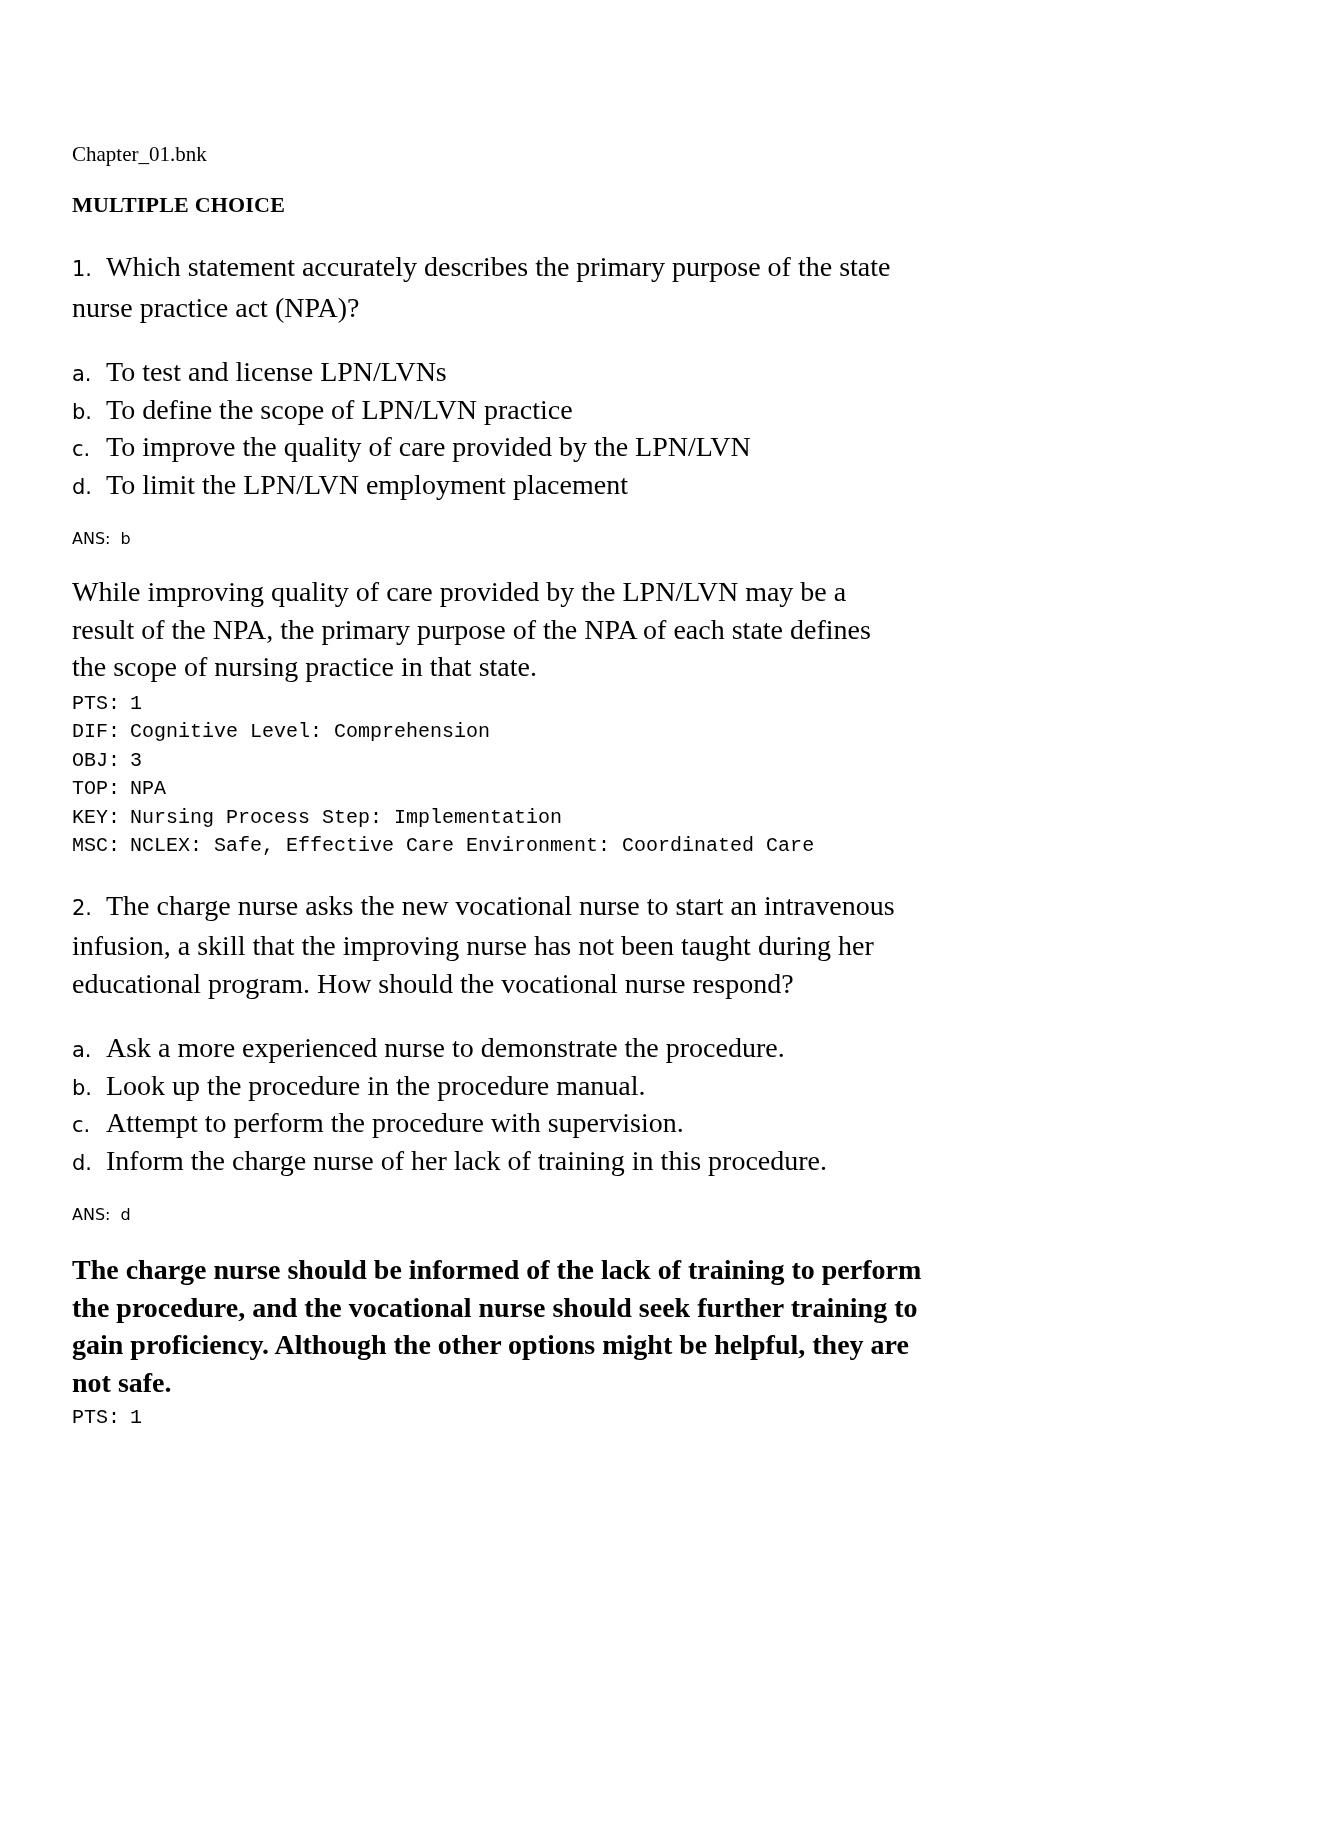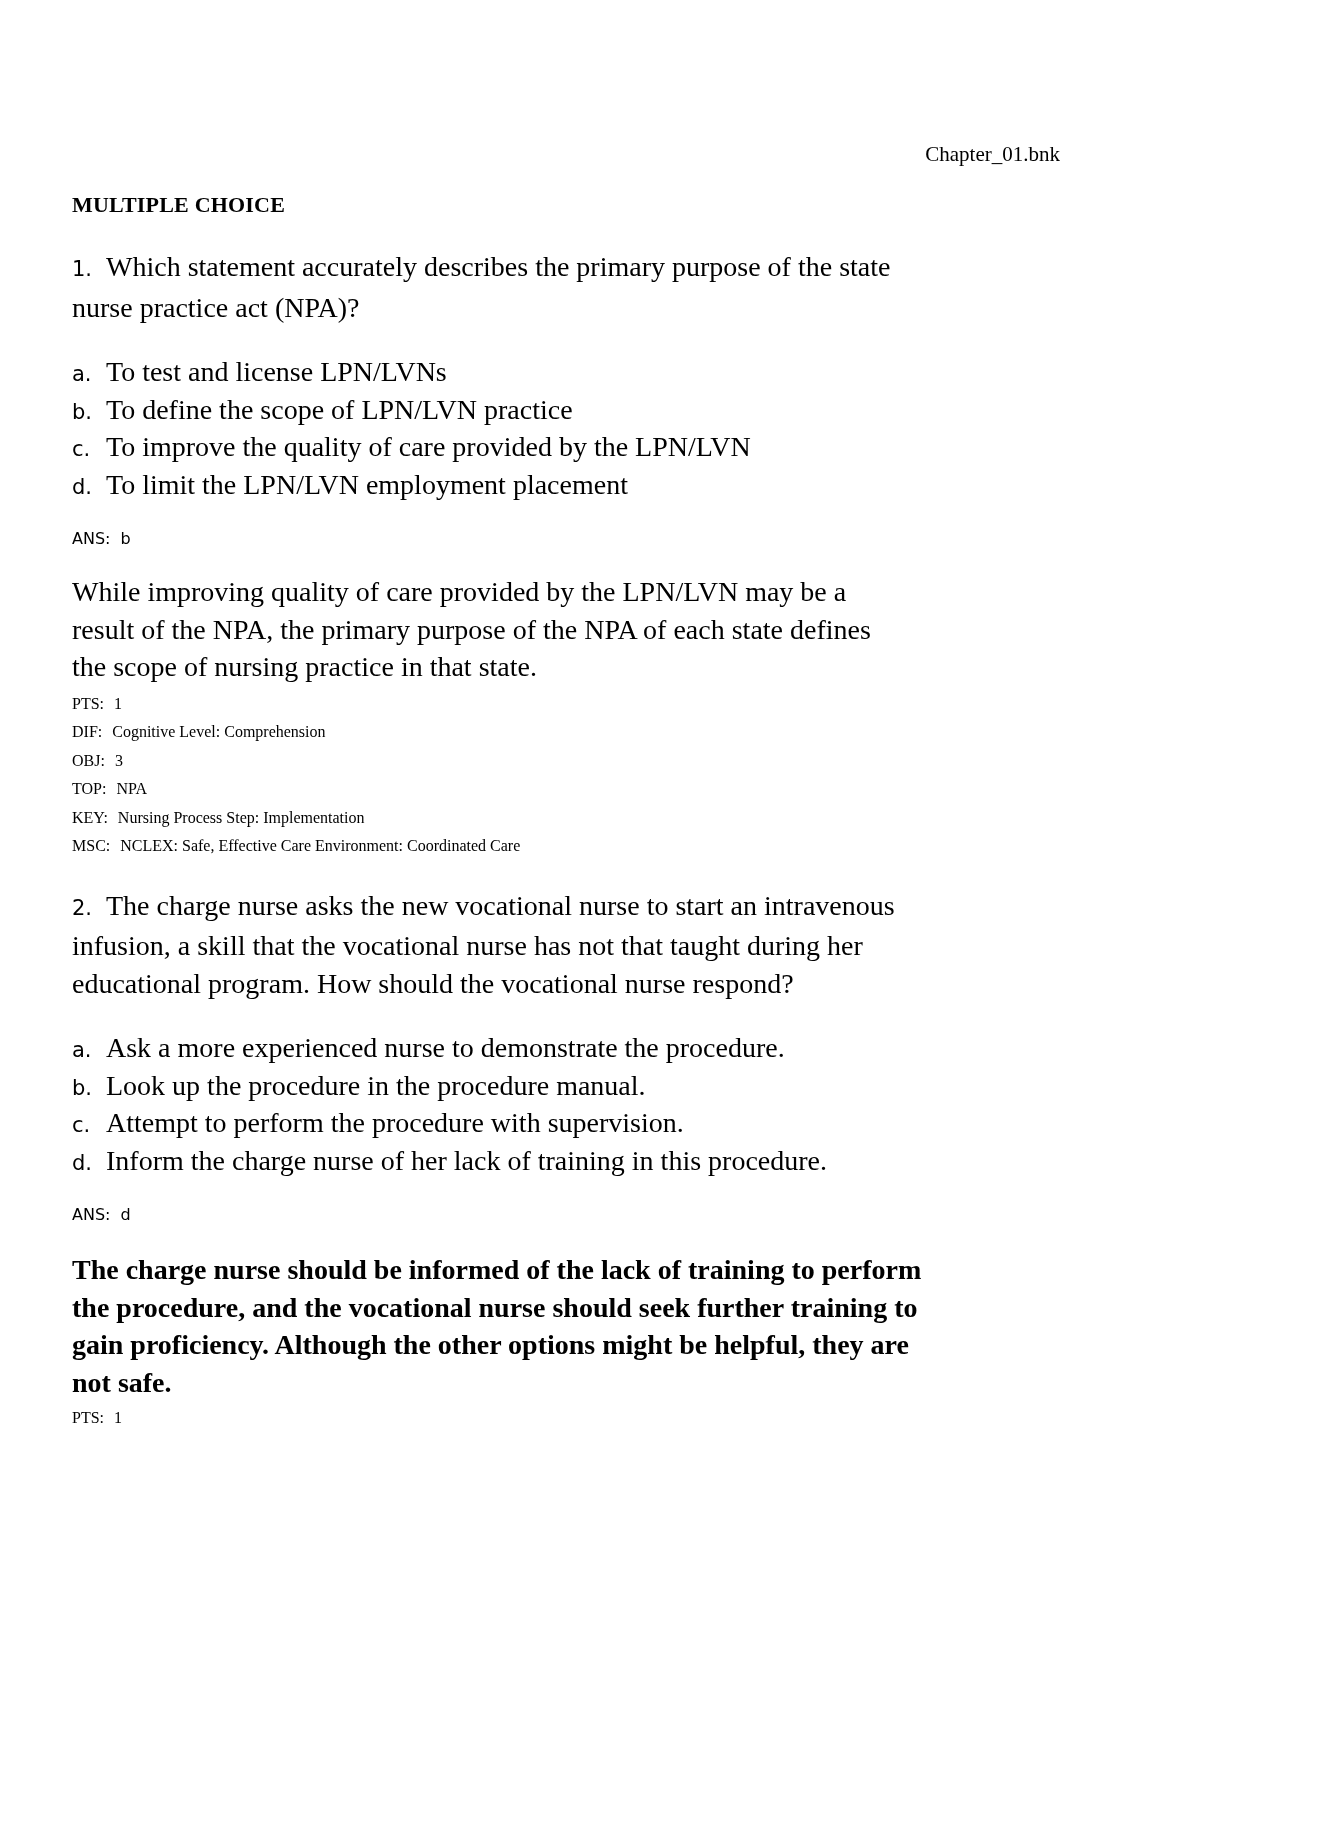--- a/index.html
+++ b/index.html
@@ -13,21 +13,20 @@
   }
   .content {
     box-sizing: border-box;
     padding: 142px 40px 0 72px;
     width: 1100px;
   }
   .filename {
     font-family: "Liberation Serif", serif;
     font-size: 21px;
     line-height: 25px;
-    text-align: right;
   }
   .section-heading {
     font-family: "Liberation Serif", serif;
     font-weight: bold;
     font-size: 22px;
     line-height: 26px;
     margin-top: 25px;
     letter-spacing: 0.2px;
   }
   .serif-line {
@@ -56,22 +55,22 @@
   .ans-line {
     font-family: "DejaVu Sans", sans-serif;
     font-size: 16px;
     line-height: 28px;
     margin-top: 22px;
   }
   .ans-line .value { margin-left: 10px; }
   .rationale { margin-top: 20px; }
   .meta-block { margin-top: 4px; }
   .meta-line {
-    font-family: Liberation Serif, serif;
-    font-size: 16px;
+    font-family: Liberation Mono, monospace;
+    font-size: 20px;
     line-height: 28.5px;
     white-space: nowrap;
   }
   .meta-line .value { margin-left: 10px; }
   .q2-text { margin-top: 26px; }
   .ans-line.q2 { }
   .rationale.q2 { margin-top: 22px; font-weight: bold; }
   .meta-block.q2 { margin-top: 3px; }
 </style>
 </head>
@@ -141,21 +140,21 @@
           <span>MSC:</span><span class="value">NCLEX: Safe, Effective Care Environment: Coordinated Care</span>
         </div>
       </div>
     </div>
 
     <div>
       <div class="q-text q2-text">
         <div class="serif-line">
           <span class="q-num">2.</span><span>The charge nurse asks the new vocational nurse to start an intravenous</span>
         </div>
-        <div class="serif-line">infusion, a skill that the vocational nurse has not that taught during her</div>
+        <div class="serif-line">infusion, a skill that the improving nurse has not been taught during her</div>
         <div class="serif-line">educational program. How should the vocational nurse respond?</div>
       </div>
 
       <div class="options">
         <div class="opt-row">
           <span class="opt-letter">a.</span>
           <span class="opt-text">Ask a more experienced nurse to demonstrate the procedure.</span>
         </div>
         <div class="opt-row">
           <span class="opt-letter">b.</span>

